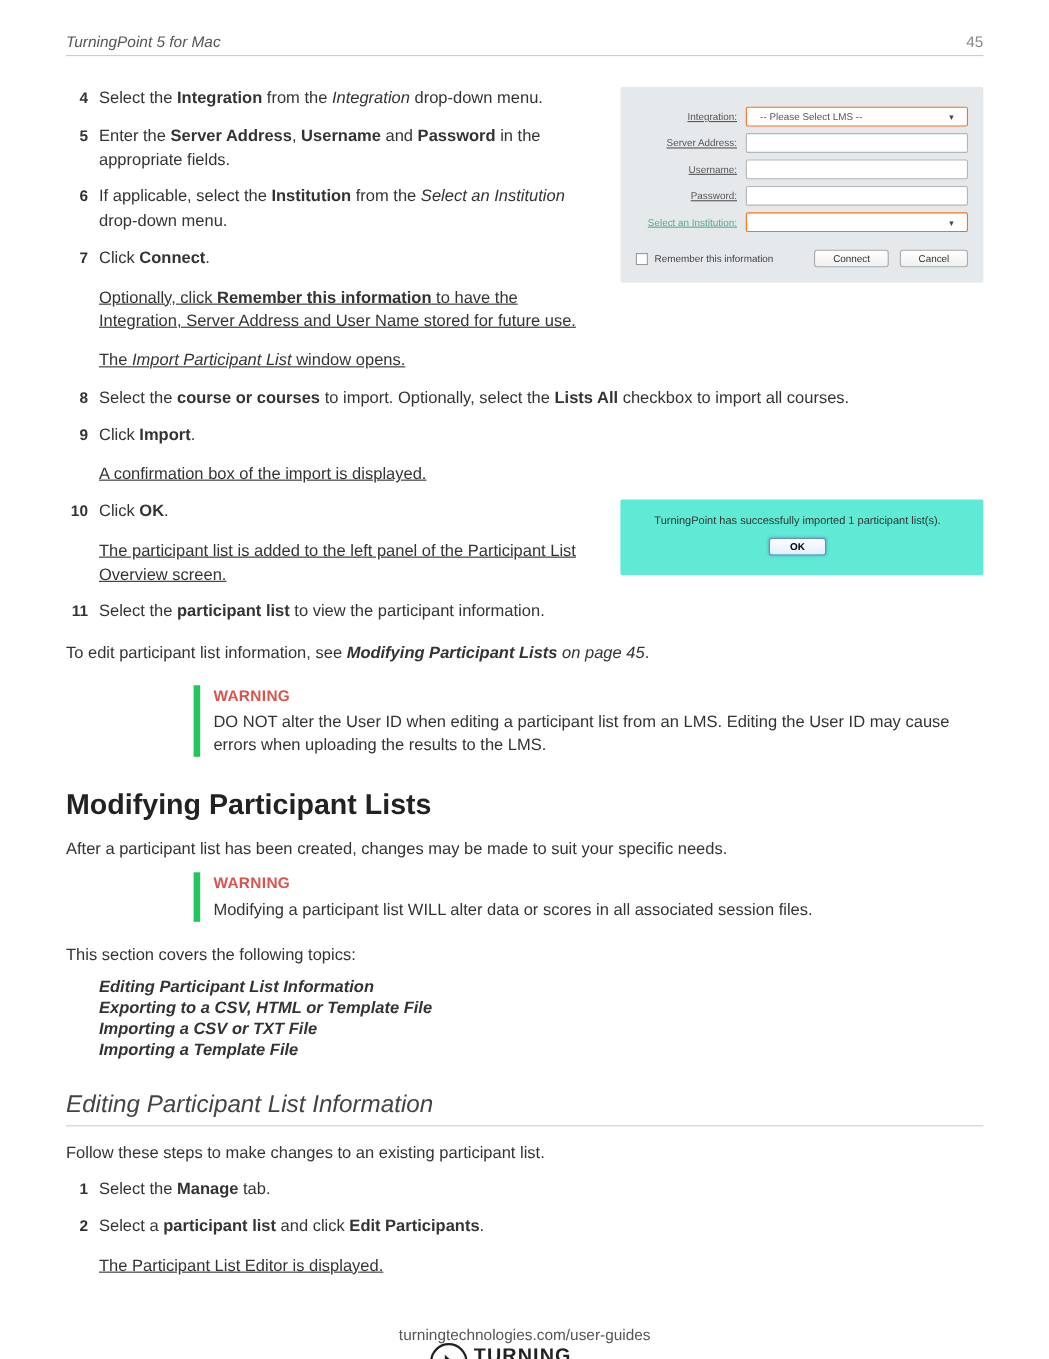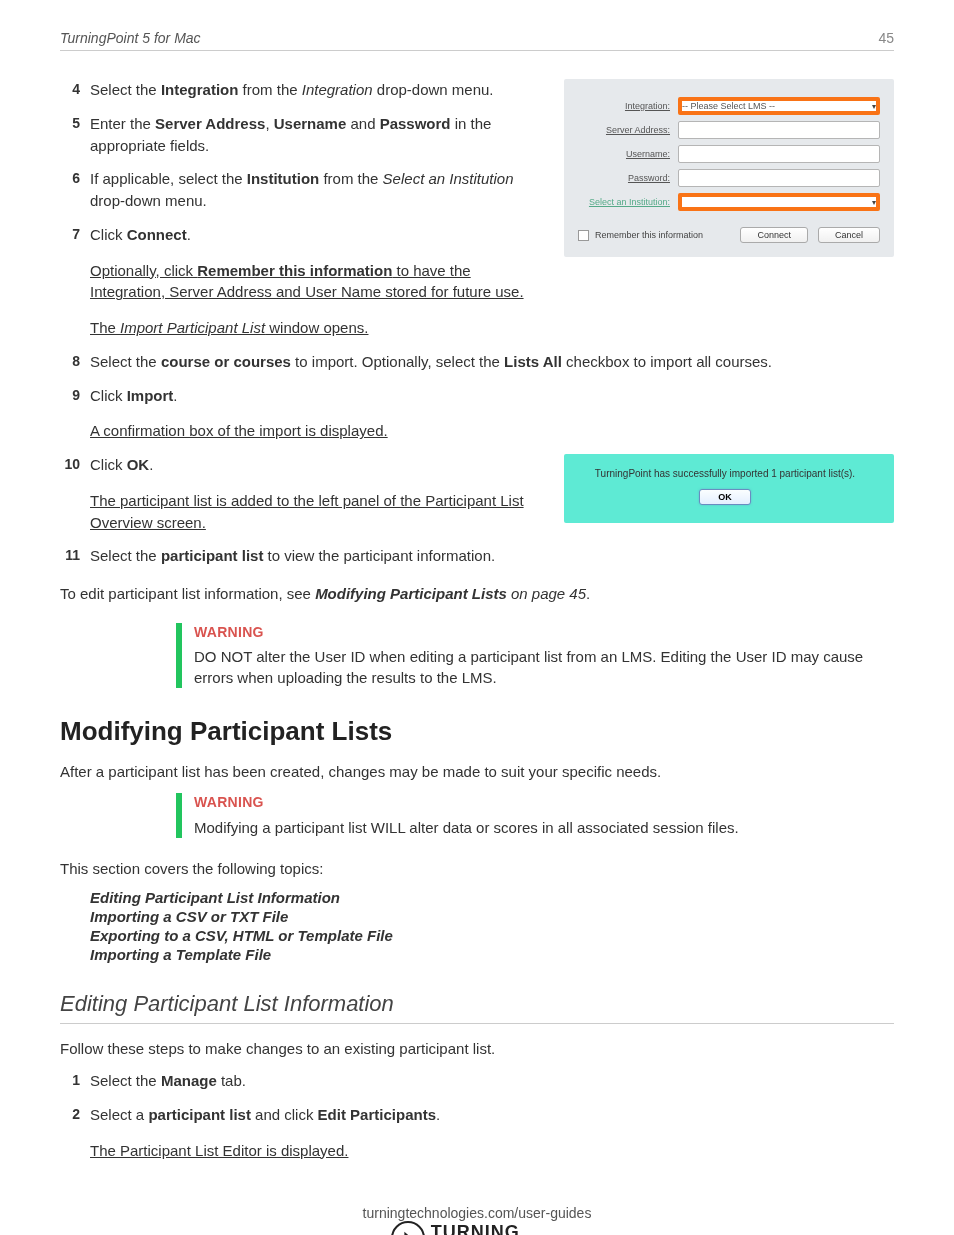--- a/index.html
+++ b/index.html
@@ -63,26 +63,26 @@
     flex: 1;
     height: 18px;
     background: #fff;
     border: 1px solid #b5b5b5;
     border-radius: 2px;
   }
   .fig-select {
     flex: 1;
     height: 18px;
     background: #fff;
-    border: 4px solid #f97316;
+    border: 1px solid #f97316;
     border-radius: 2px;
     display: flex;
     align-items: center;
     justify-content: space-between;
-    padding: 0 0;
+    padding: 0 12px;
     font-size: 9px;
     color: #555;
   }
   .fig-select .arrow { font-size: 8px; color:#444; }
   .fig-selinst { color: #5a8; font-size: 9px; }
   .fig-check-row {
     display: flex;
     align-items: center;
     gap: 6px;
     margin-top: 16px;
@@ -326,22 +326,22 @@
   <p class="body-para">After a participant list has been created, changes may be made to suit your specific needs.</p>
 
   <div class="warning-box">
     <div class="warning-label">WARNING</div>
     <div class="warning-text">Modifying a participant list WILL alter data or scores in all associated session files.</div>
   </div>
 
   <p class="body-para">This section covers the following topics:</p>
   <div class="topics-list" id="topics">
       <p>Editing Participant List Information</p>
+      <p>Exporting to a CSV, HTML or Template File</p>
       <p>Importing a CSV or TXT File</p>
-      <p>Exporting to a CSV, HTML or Template File</p>
       <p>Importing a Template File</p>
     </div>
 
   <h3 class="subsection-title">Editing Participant List Information</h3>
   <p class="body-para">Follow these steps to make changes to an existing participant list.</p>
 
   <ol id="steps-e">
       <li>
         <span class="step-num">1</span>
         <div class="step-body">

